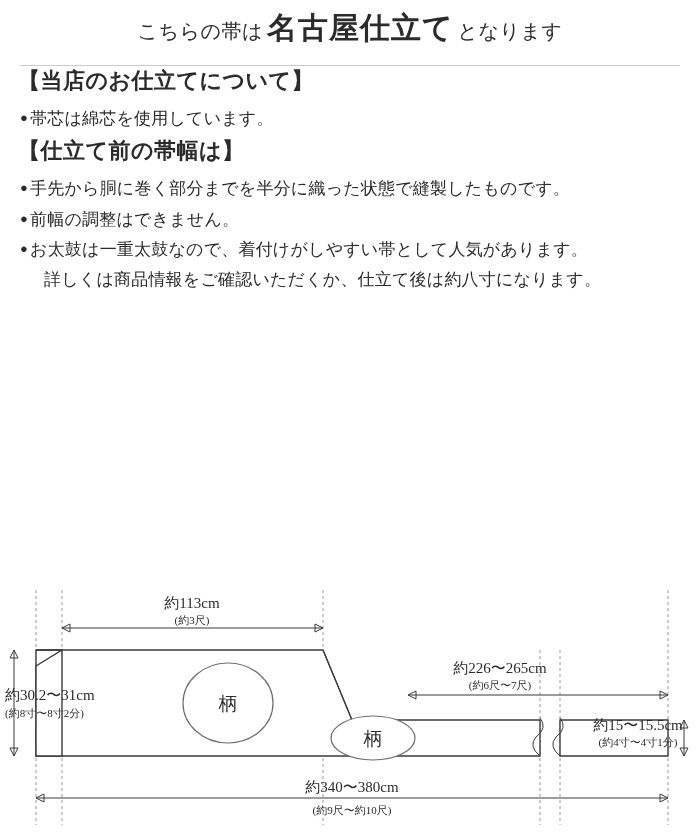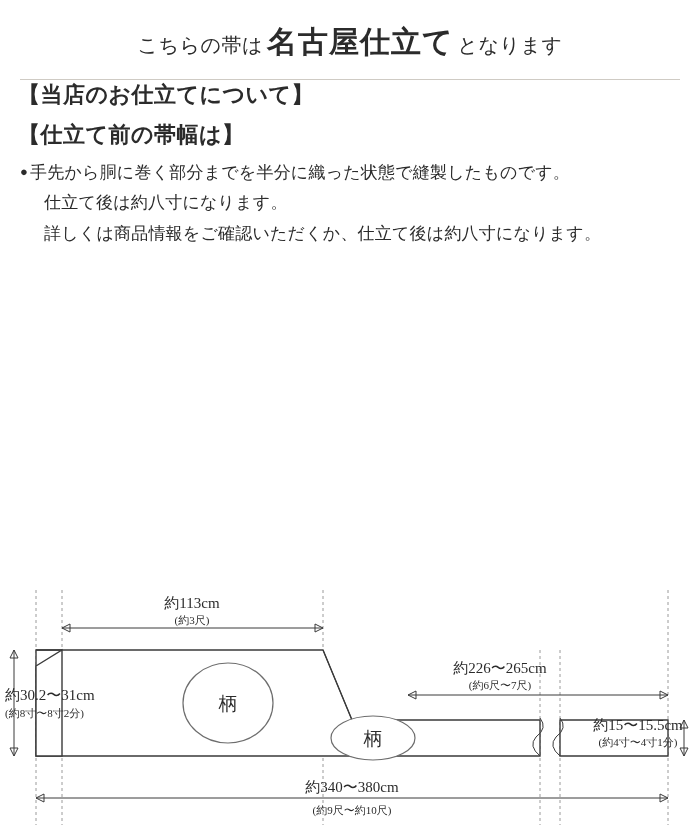--- a/index.html
+++ b/index.html
@@ -11,21 +11,21 @@
     height: 840px;
     background: #ffffff;
     font-family: "Liberation Serif", "DejaVu Serif", serif;
     color: #2b2b2b;
     position: relative;
     overflow: hidden;
   }
 
   
   .header {
-    padding-top: 22px;
+    padding-top: 8px;
     text-align: center;
     white-space: nowrap;
   }
   .header .small {
     font-size: 20px;
     letter-spacing: 0.5px;
   }
   .header .big {
     font-size: 30px;
     font-weight: bold;
@@ -95,29 +95,37 @@
 <body>
 
 <div class="header">
   <span class="small">こちらの帯は</span><span class="big">名古屋仕立て</span><span class="small">となります</span>
 </div>
 <div class="header-rule"></div>
 
 <div class="section">
   <div class="section-title">【当店のお仕立てについて】</div>
 
+  <div class="bullet">
+    <span class="mark">●</span><span>帯芯は綿芯を使用しています。</span>
+  </div>
 </div>
 
 <div class="section">
   <div class="section-title">【仕立て前の帯幅は】</div>
 
   <div class="bullet">
     <span class="mark">●</span><span>手先から胴に巻く部分までを半分に織った状態で縫製したものです。</span>
   </div>
-  <div class="cont">仕立て後は約八寸になります。</div>
+  <div class="bullet">
+    <span class="mark">●</span><span>前幅の調整はできません。</span>
+  </div>
+  <div class="bullet">
+    <span class="mark">●</span><span>お太鼓は一重太鼓なので、着付けがしやすい帯として人気があります。</span>
+  </div>
   <div class="cont">詳しくは商品情報をご確認いただくか、仕立て後は約八寸になります。</div>
 </div>
 
 <div class="diagram-wrap">
   <svg width="700" height="280" viewBox="0 0 700 280" xmlns="http://www.w3.org/2000/svg">
 
     <line class="guide" x1="36" y1="30" x2="36" y2="265"></line>
     <line class="guide" x1="62" y1="30" x2="62" y2="265"></line>
     <line class="guide" x1="323" y1="30" x2="323" y2="265"></line>
     <line class="guide" x1="540" y1="90" x2="540" y2="265"></line>

